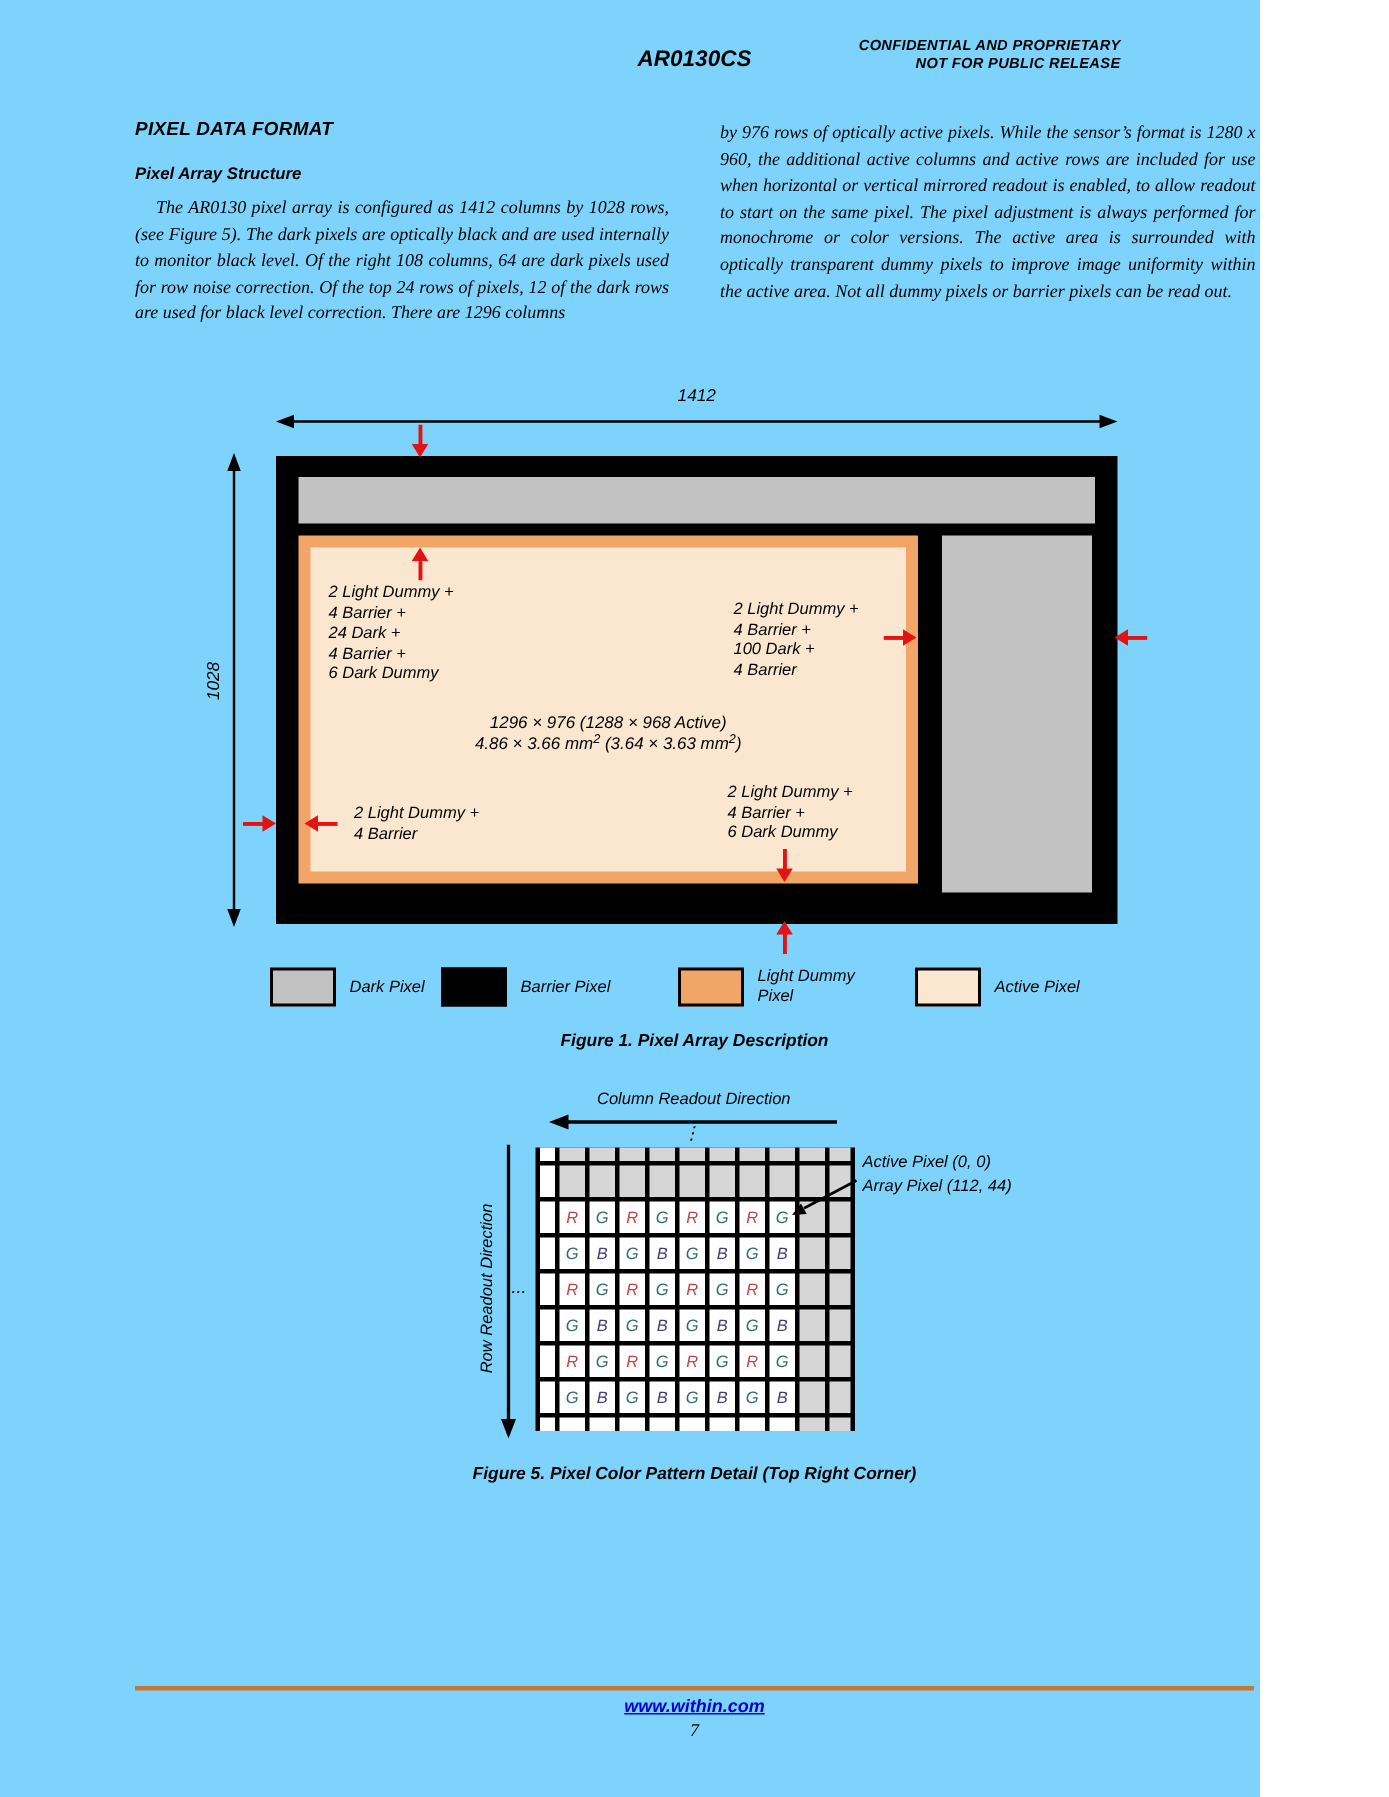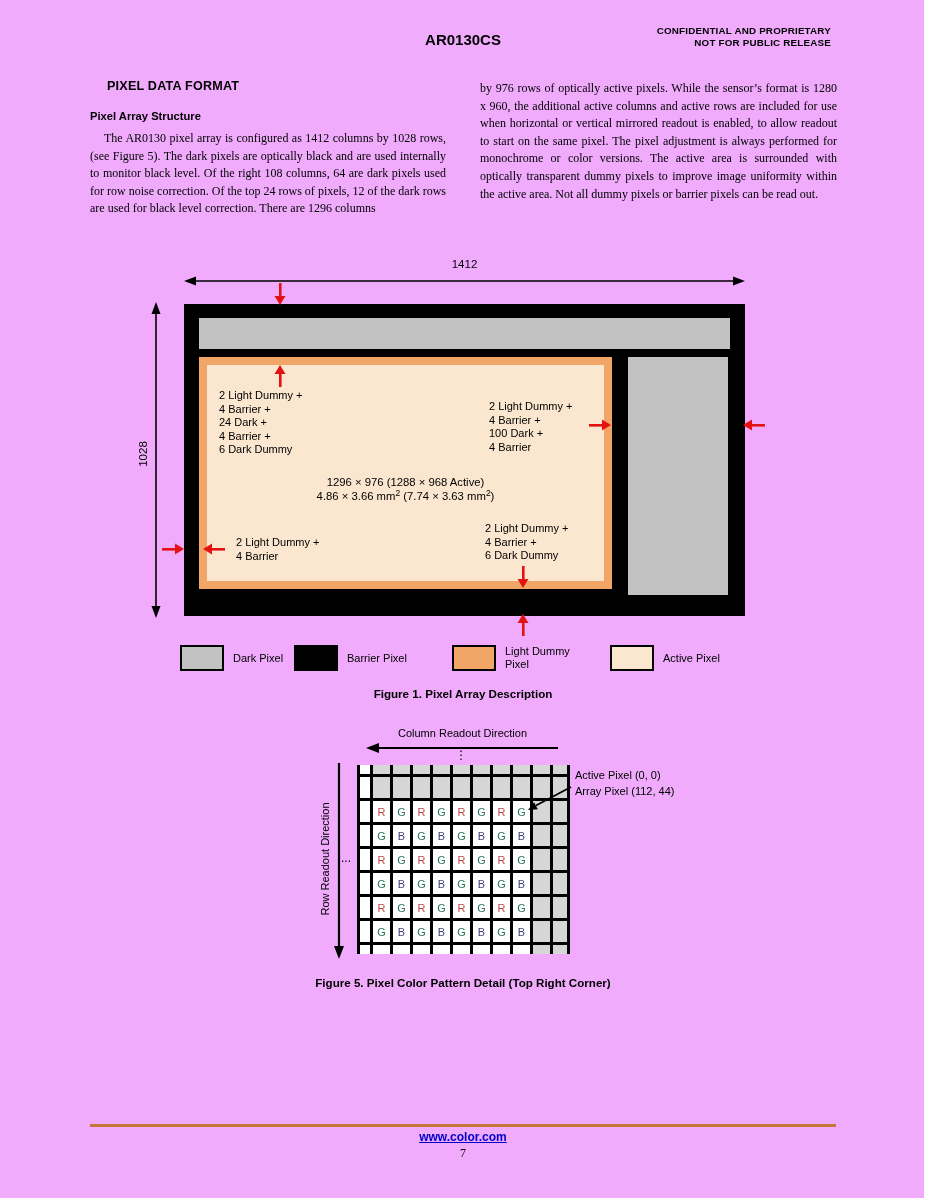--- a/index.html
+++ b/index.html
@@ -1,30 +1,30 @@
 <!DOCTYPE html>
 <html style="--c-dark: #c2c2c2; --c-barrier: #000000; --c-light-dummy: #f1a566; --c-active: #fbe6d0; --c-arrow: #e41313; --c-grid-dark: #d6d6d6; --c-rule: #c87637; --c-link: #0000cc;"><head>
 <meta charset="utf-8">
 <style>
   * { margin:0; padding:0; box-sizing:border-box; }
   html,body { background:#ffffff; }
   .page {
-    position:relative; width:924px; height:1198px; background:#f0abfc;
-    font-family:"Liberation Sans", sans-serif; color:#000; overflow:hidden;
+    position:relative; width:840px; height:1198px; background:#7dd3fc;
+    font-family:"Liberation Sans", sans-serif; color:#000; overflow:hidden;font-style:italic;
   }
   .abs { position:absolute; }
 
   
   .doc-number { top:31px; left:0; width:926px; text-align:center;
     font-size:15px; font-weight:bold; }
   .notice { top:25px; right:93px; width:320px; text-align:right;
     font-size:9.8px; font-weight:bold; line-height:11.5px; letter-spacing:.2px; }
 
   
-  .h1 { top:79px; left:90px; font-size:12.6px; font-weight:bold; letter-spacing:.2px;margin-left:17px; }
+  .h1 { top:79px; left:90px; font-size:12.6px; font-weight:bold; letter-spacing:.2px; }
   .h2 { top:110px; left:90px; font-size:11.2px; font-weight:bold; }
   .col-left  { top:130px; left:90px;  width:356px; }
   .col-right { top:80px;  left:480px; width:357px; }
   .body-text { font-family:"Liberation Serif", serif; font-size:12px;
     line-height:17.6px; text-align:justify; }
   .indent { text-indent:14px; }
 
   
   .f5-outer { left:184px; top:304px; width:561px; height:312px; background:var(--c-barrier); }
   .f5-grayband { left:199px; top:318px; width:531px; height:31px; background:var(--c-dark); }
@@ -129,21 +129,21 @@
 4 Barrier +
 100 Dark +
 4 Barrier</div>
     <div class="abs f5-note note-bl">2 Light Dummy +
 4 Barrier</div>
     <div class="abs f5-note note-br">2 Light Dummy +
 4 Barrier +
 6 Dark Dummy</div>
     <div class="abs f5-center">
       <div>1296 × 976 (1288 × 968 Active)</div>
-      <div><span>4.86 × 3.66 mm</span><span class="sup">2</span><span> (7.74 × 3.63 mm</span><span class="sup">2</span><span>)</span></div>
+      <div><span>4.86 × 3.66 mm</span><span class="sup">2</span><span> (3.64 × 3.63 mm</span><span class="sup">2</span><span>)</span></div>
     </div>
 
     <svg class="rarr" style="left:274px;top:283px" width="12" height="22">
         <rect x="5" y="0" width="2.6" height="14" fill="currentColor"></rect>
         <polygon points="0.5,13 11.5,13 6,22" fill="currentColor"></polygon>
       </svg>
     <svg class="rarr" style="left:274px;top:365px" width="12" height="22">
         <polygon points="0.5,9 11.5,9 6,0" fill="currentColor"></polygon>
         <rect x="5" y="8" width="2.6" height="14" fill="currentColor"></rect>
       </svg>
@@ -316,17 +316,17 @@
     <svg class="karr" style="left:527px;top:784px" width="46" height="28">
       <line x1="44" y1="3" x2="9" y2="21.5" stroke="currentColor" stroke-width="1.8"></line>
       <polygon points="1,26 10.8,25.3 7,18.3" fill="currentColor"></polygon>
     </svg>
 
     <div class="abs caption cap6">Figure 5. Pixel Color Pattern Detail (Top Right Corner)</div>
   </div>
 
   <div class="abs footer-rule"></div>
   <div class="abs footer-link">
-    <a href="#">www.color.com</a>
+    <a href="#">www.within.com</a>
   </div>
   <div class="abs page-number">7</div>
 
 </div>
 
 </body></html>

